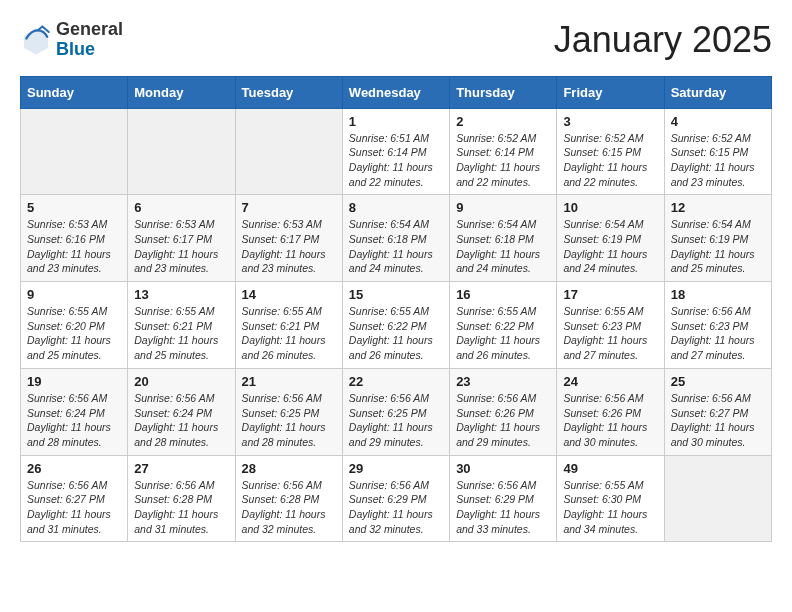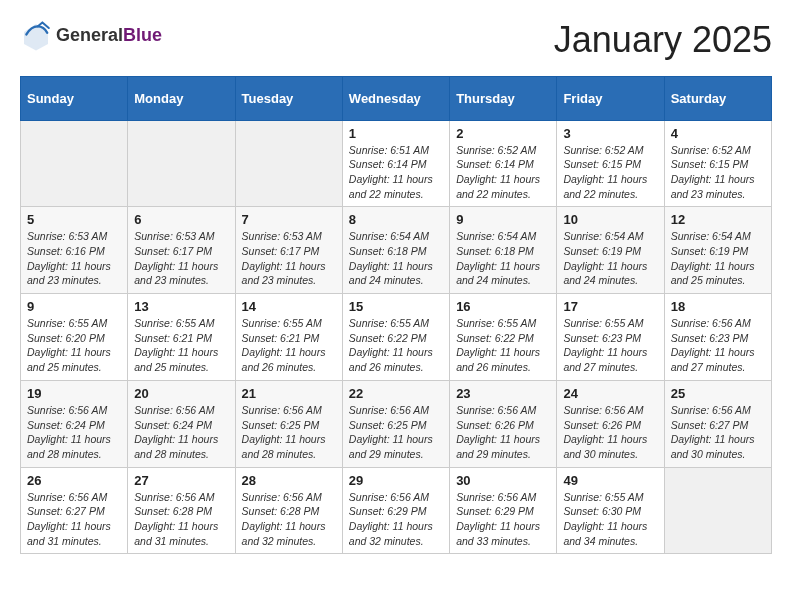--- a/index.html
+++ b/index.html
@@ -19,32 +19,32 @@
       align-items: flex-start;
       margin-bottom: 16px;
     }
     .logo {
       display: flex;
       align-items: center;
       gap: 4px;
     }
     .logo-text {
       display: flex;
-      flex-direction: row;
+      flex-direction: column;
       line-height: 1.1;
     }
     .logo-general {
       font-size: 18px;
       font-weight: bold;
       color: #333;
     }
     .logo-blue {
       font-size: 18px;
       font-weight: bold;
-      color: #701a75;
+      color: #0369a1;
     }
     .logo-icon {
       width: 32px;
       height: 32px;
     }
     .title-block {
       text-align: right;
     }
     .title-block h1 {
       font-size: 36px;
@@ -61,21 +61,21 @@
     .calendar {
       width: 100%;
       border-collapse: collapse;
       border: 1px solid #ccc;
     }
     .calendar thead tr th {
       background-color: #2a6db5;
       color: #fff;
       font-size: 13px;
       font-weight: bold;
-      padding: 14px 6px;
+      padding: 8px 6px;
       text-align: left;
       border: 1px solid #1a5fa8;
     }
     .calendar tbody tr td {
       vertical-align: top;
       border: 1px solid #ccc;
       padding: 5px 6px;
       width: calc(100% / 7);
       min-height: 80px;
       background: #fff;

